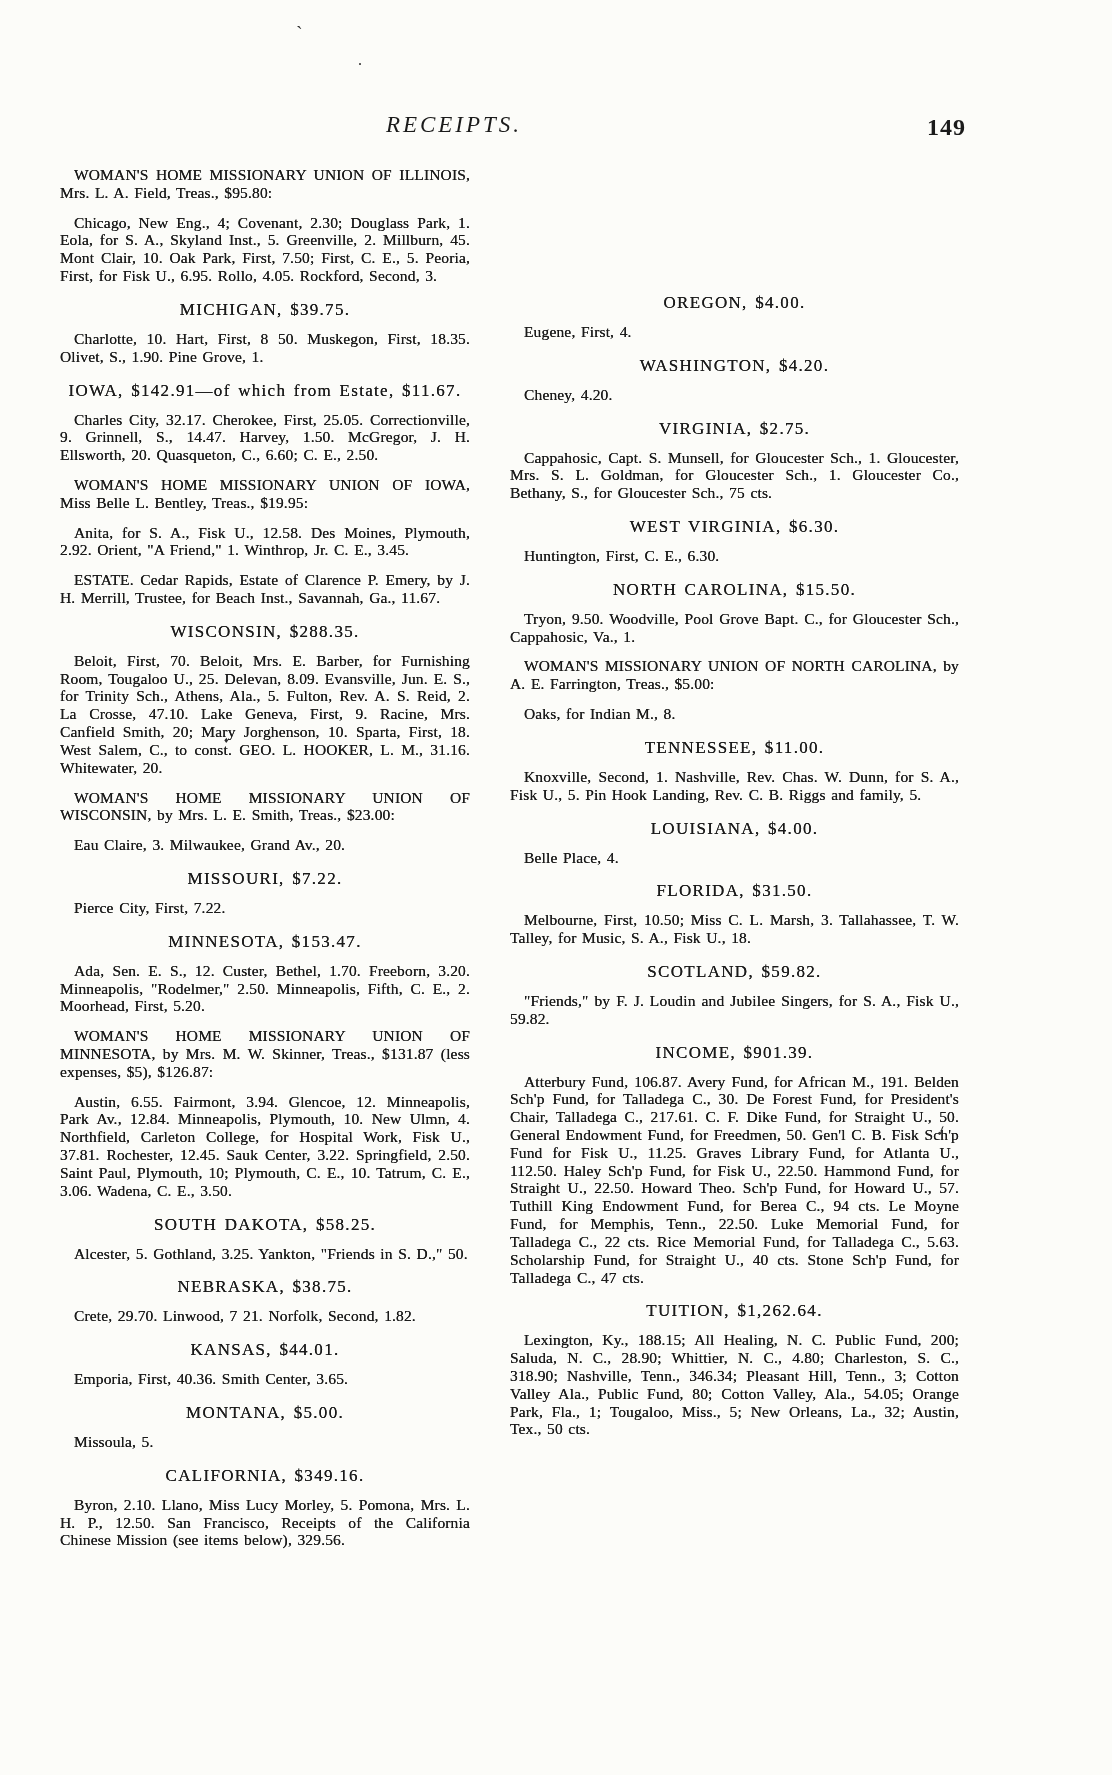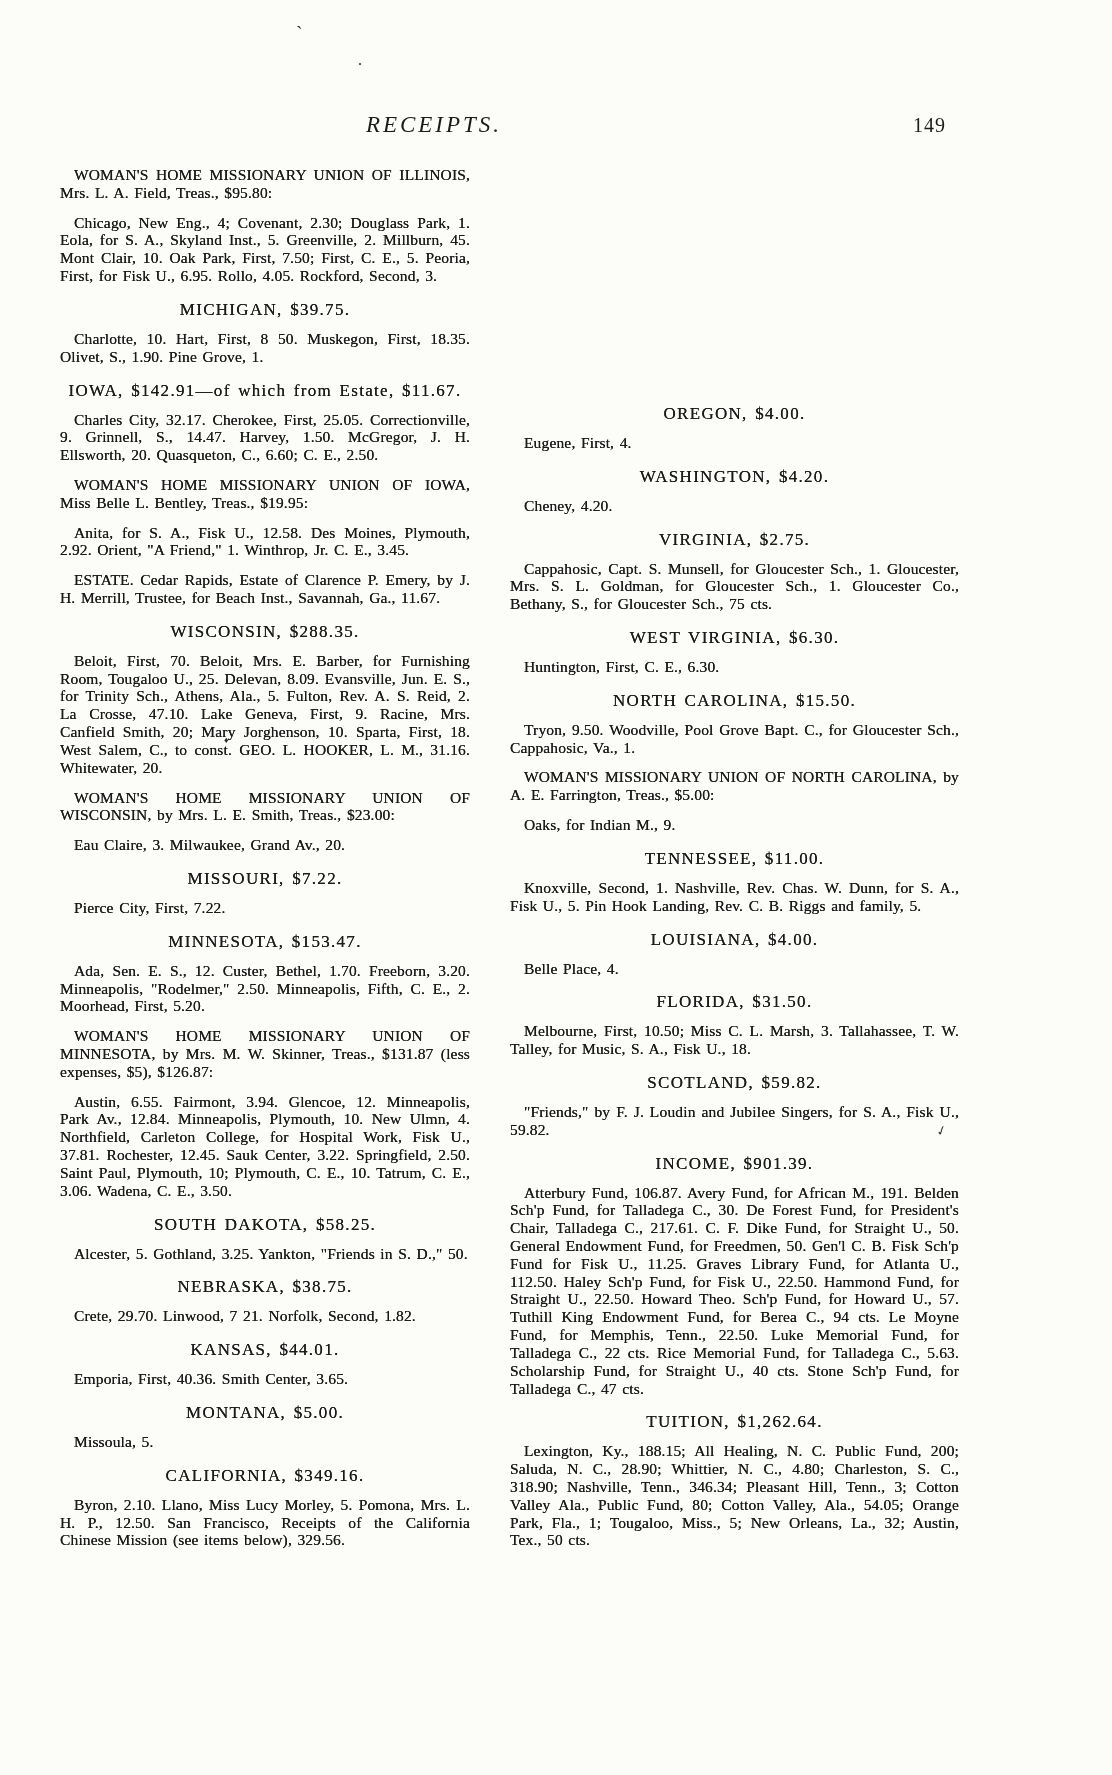--- a/index.html
+++ b/index.html
@@ -11,47 +11,48 @@
     height: 1775px;
     position: relative;
     background: #fcfcf9;
     color: #1b1b1b;
     font-family: "Liberation Serif", "DejaVu Serif", serif;
     overflow: hidden;
   }
   .page-header {
     position: absolute;
     top: 112px;
-    left: 52px;
+    left: 72px;
     width: 900px;
     height: 36px;
   }
   .doc-title {
     position: relative;
     left: -68px;
     text-align: center;
     font-style: italic;
     font-size: 23px;
     letter-spacing: 3px;
     word-spacing: 2px;
   }
   .page-number {
     position: absolute;
     right: 6px;
     top: 2px;
-    font-size: 20px;
+    font-size: 24px;
     letter-spacing: 1px;
+    font-weight: bold;
   }
   .content {
     position: absolute;
     top: 166px;
     left: 60px;
     width: 900px;
     display: flex;
-    align-items: flex-end;
+    align-items: center;
   }
   .column { min-width: 0; }
   .col-left  { width: 410px; }
   .col-right { width: 449px; }
   .col-divider {
     width: 1px;
     background: #2b2b2b;
     margin: 2px 20px 40px 19px;
   }
   .state-heading {
@@ -159,21 +160,21 @@
         <p class="entry">Cappahosic, Capt. S. Munsell, for Gloucester Sch., 1. Gloucester, Mrs. S. L. Goldman, for Gloucester Sch., 1. Gloucester Co., Bethany, S., for Gloucester Sch., 75 cts.</p>
       </section>
       <section>
         <h2 class="state-heading">WEST VIRGINIA, $6.30.</h2>
         <p class="entry">Huntington, First, C. E., 6.30.</p>
       </section>
       <section>
         <h2 class="state-heading">NORTH CAROLINA, $15.50.</h2>
         <p class="entry">Tryon, 9.50. Woodville, Pool Grove Bapt. C., for Gloucester Sch., Cappahosic, Va., 1.</p>
         <p class="entry">WOMAN'S MISSIONARY UNION OF NORTH CAROLINA, by A. E. Farrington, Treas., $5.00:</p>
-        <p class="entry">Oaks, for Indian M., 9.</p>
+        <p class="entry">Oaks, for Indian M., 8.</p>
       </section>
       <section>
         <h2 class="state-heading">TENNESSEE, $11.00.</h2>
         <p class="entry">Knoxville, Second, 1. Nashville, Rev. Chas. W. Dunn, for S. A., Fisk U., 5. Pin Hook Landing, Rev. C. B. Riggs and family, 5.</p>
       </section>
       <section>
         <h2 class="state-heading">LOUISIANA, $4.00.</h2>
         <p class="entry">Belle Place, 4.</p>
       </section>
       <section>

